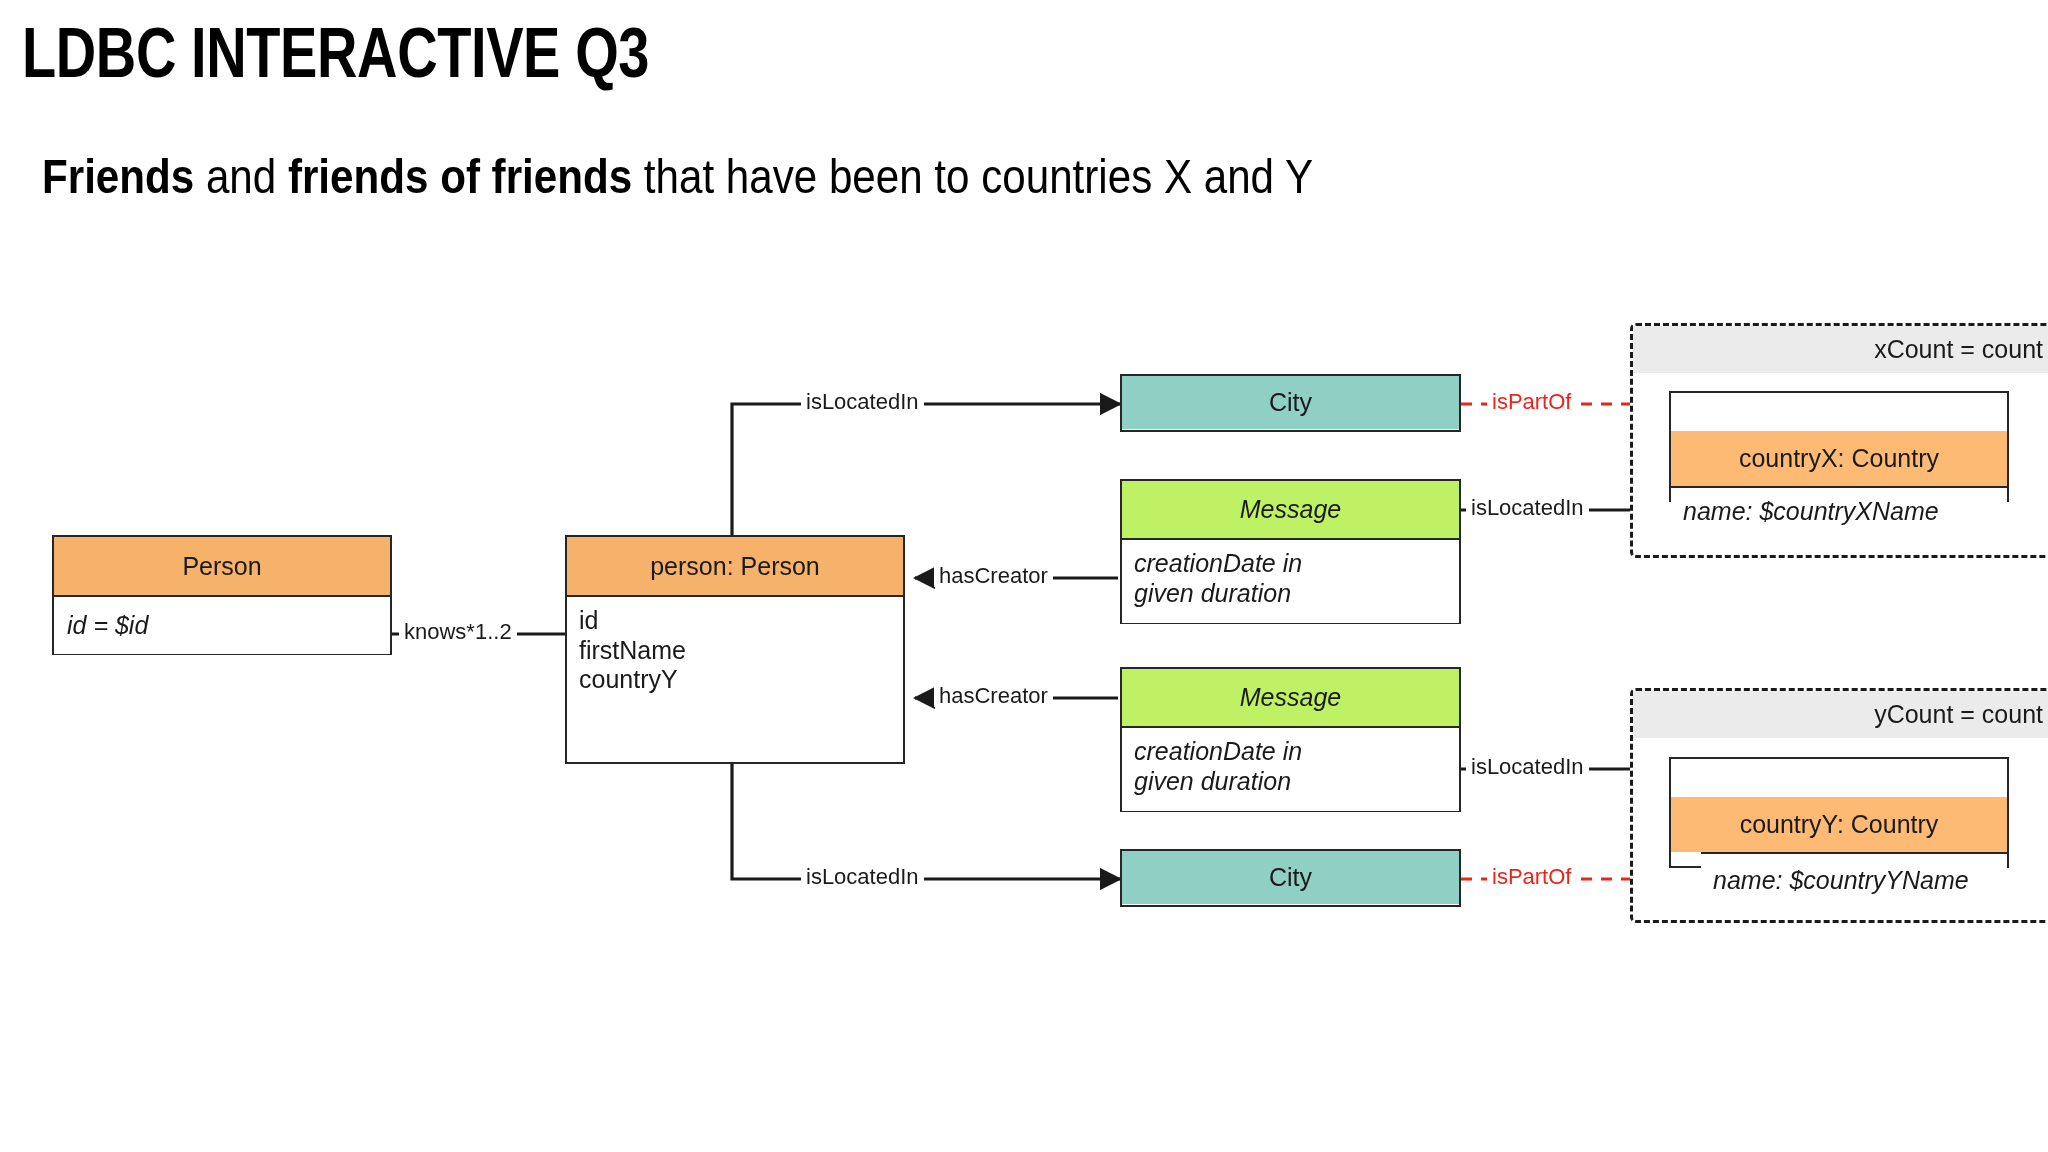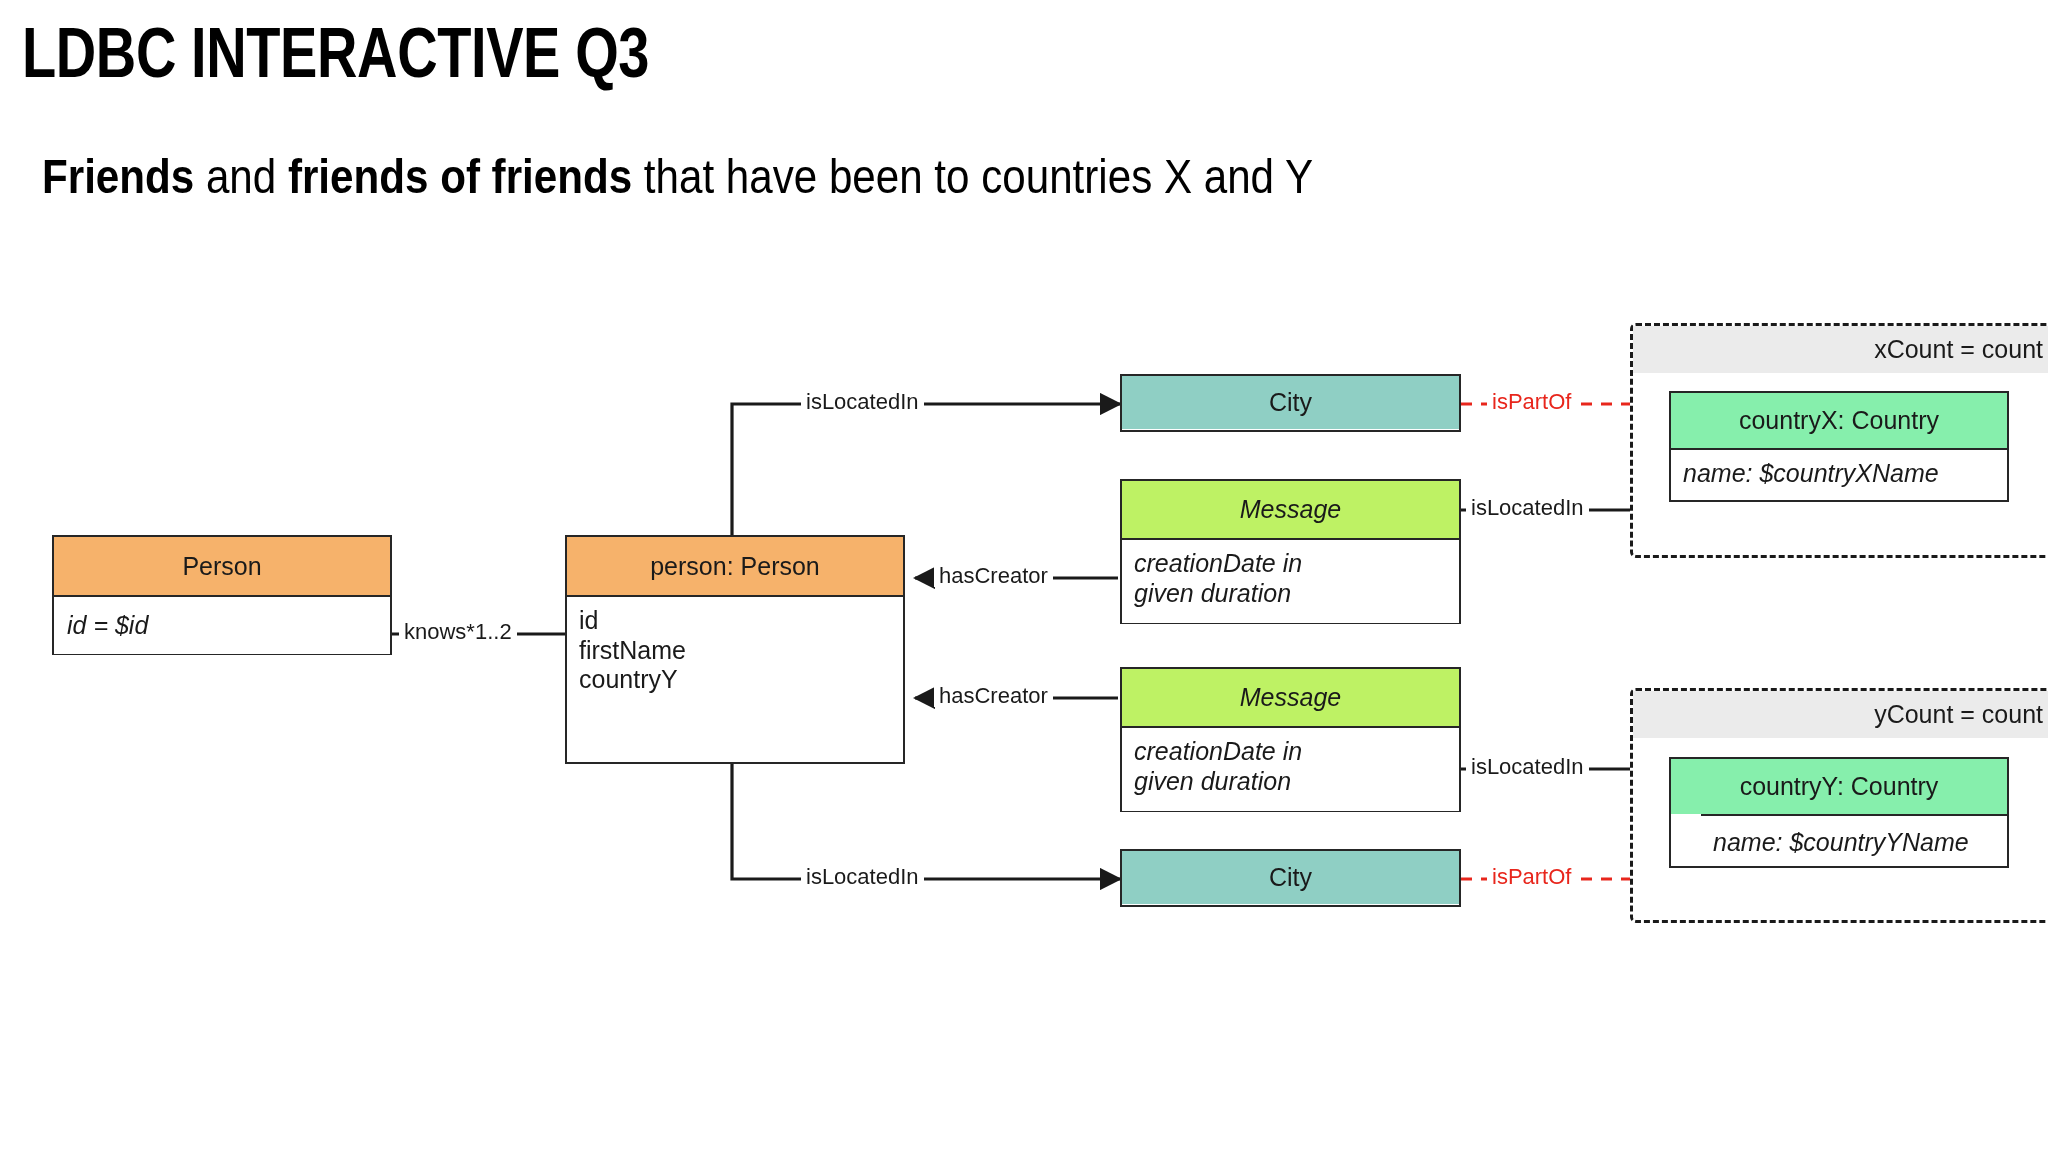--- a/index.html
+++ b/index.html
@@ -81,21 +81,21 @@
     line-height: 1.18;
     background: #ffffff;
     color: #1a1a1a;
   }
   .node .body.italic { font-style: italic; }
   .node.plain .hdr { border-bottom: none; }
 
   .hdr-person  { background: #F6B26B; }
   .hdr-city    { background: #8FCFC4; }
   .hdr-message { background: #bef264; font-style: italic; }
-  .hdr-country { background: #86efac; }
+  .hdr-country { background: #fdba74; margin-top: 38px; }
 
   
   .group {
     position: absolute;
     box-sizing: border-box;
     border: 3px dashed #1a1a1a;
     border-radius: 6px;
     background: #ffffff;
   }
   .group .group-hdr {

